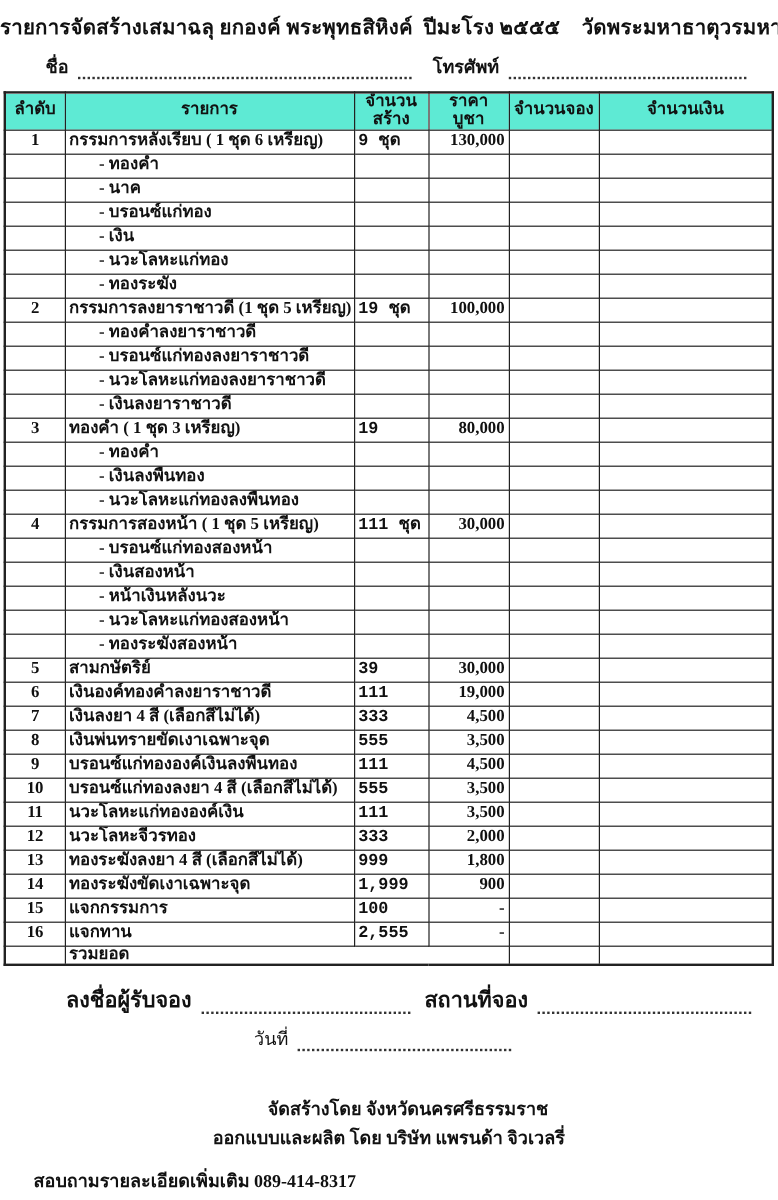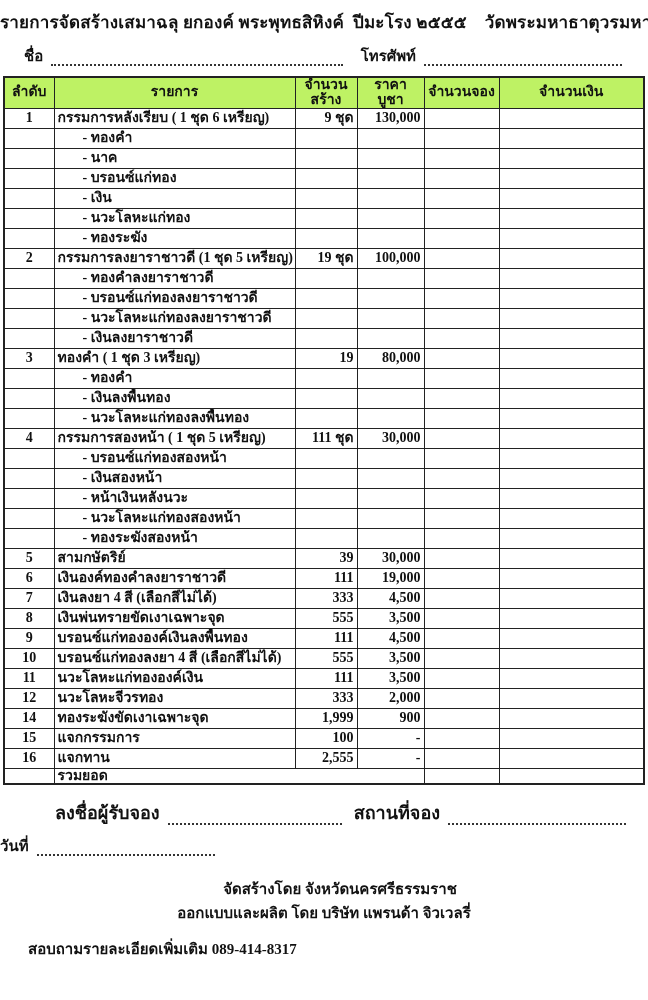--- a/index.html
+++ b/index.html
@@ -17,21 +17,21 @@
     text-align: center;
     font-weight: bold;
     font-size: 17px;
     white-space: pre;
     letter-spacing: 0.2px;
   }
 
   .field-line {
     display: flex;
     align-items: flex-end;
-    margin: 9px 24px 8px 24px;
+    margin: 9px 24px 8px 38px;
     font-size: 15px;
     font-weight: bold;
   }
   .dotline {
     border-bottom: 2px dotted #333;
     height: 14px;
     margin: 0 2px 2px 8px;
   }
   .dotline.grow { flex: 1; }
 
@@ -44,61 +44,61 @@
   }
   table.order th, table.order td {
     border: 1px solid #222;
     font-weight: bold;
     font-size: 14px;
     line-height: 1.05;
     overflow: hidden;
     padding: 0 3px;
   }
   table.order thead th {
-    background: #bef264;
+    background: #5eead4;
     height: 31px;
     text-align: center;
     white-space: pre-line;
     font-size: 14px;
   }
   table.order td { height: 20px; white-space: nowrap; }
   td.col-no { text-align: center; }
   td.col-name { white-space: pre; padding-left: 5px; }
   td.col-name.sub { padding-left: 28px; }
-  td.col-qty { text-align: right; padding-right: 4px; }
+  td.col-qty { padding-right: 4px; font-family: Liberation Mono, monospace; }
   td.col-price { text-align: right; padding-right: 13px; }
   tr.total-row td { height: 15px; }
   td.total-label-cell { padding-left: 14px; }
 
   .sig-row1 {
     display: flex;
     align-items: flex-end;
     margin: 13px 20px 0 55px;
     font-size: 18px;
     font-weight: bold;
   }
   .sig-row1 .dots-sign { flex: 1.35; }
   .sig-row1 .dots-loc { width: 178px; }
   .sig-row2 {
     display: flex;
     align-items: flex-end;
-    justify-content: flex-start;
-    margin: 7px 20px 0 0;
+    justify-content: center;
+    margin: 7px 20px 0 12px;
     font-size: 15px;
-    font-weight: bold;
+    font-weight: normal;
   }
   .sig-row2 .dots-date { width: 178px; }
 
   .footer-center {
     text-align: center;
     font-weight: bold;
     font-size: 15px;
     margin-top: 0;
   }
-  .footer-center.first { margin-top: 19px; padding-left: 32px; }
+  .footer-center.first { margin-top: 34px; padding-left: 32px; }
   .contact-line {
     margin: 12px 0 0 28px;
     font-weight: bold;
     font-size: 15px;
   }
 </style>
 </head>
 <body>
 
 <div class="page">
@@ -368,20 +368,28 @@
         </tr>
         <tr>
           <td class="col-no">12</td>
           <td class="col-name">นวะโลหะจีวรทอง</td>
           <td class="col-qty">333</td>
           <td class="col-price">2,000</td>
           <td class="col-book"></td>
           <td class="col-amt"></td>
         </tr>
         <tr>
+          <td class="col-no">13</td>
+          <td class="col-name">ทองระฆังลงยา 4 สี (เลือกสีไม่ได้)</td>
+          <td class="col-qty">999</td>
+          <td class="col-price">1,800</td>
+          <td class="col-book"></td>
+          <td class="col-amt"></td>
+        </tr>
+        <tr>
           <td class="col-no">14</td>
           <td class="col-name">ทองระฆังขัดเงาเฉพาะจุด</td>
           <td class="col-qty">1,999</td>
           <td class="col-price">900</td>
           <td class="col-book"></td>
           <td class="col-amt"></td>
         </tr>
         <tr>
           <td class="col-no">15</td>
           <td class="col-name">แจกกรรมการ</td>

